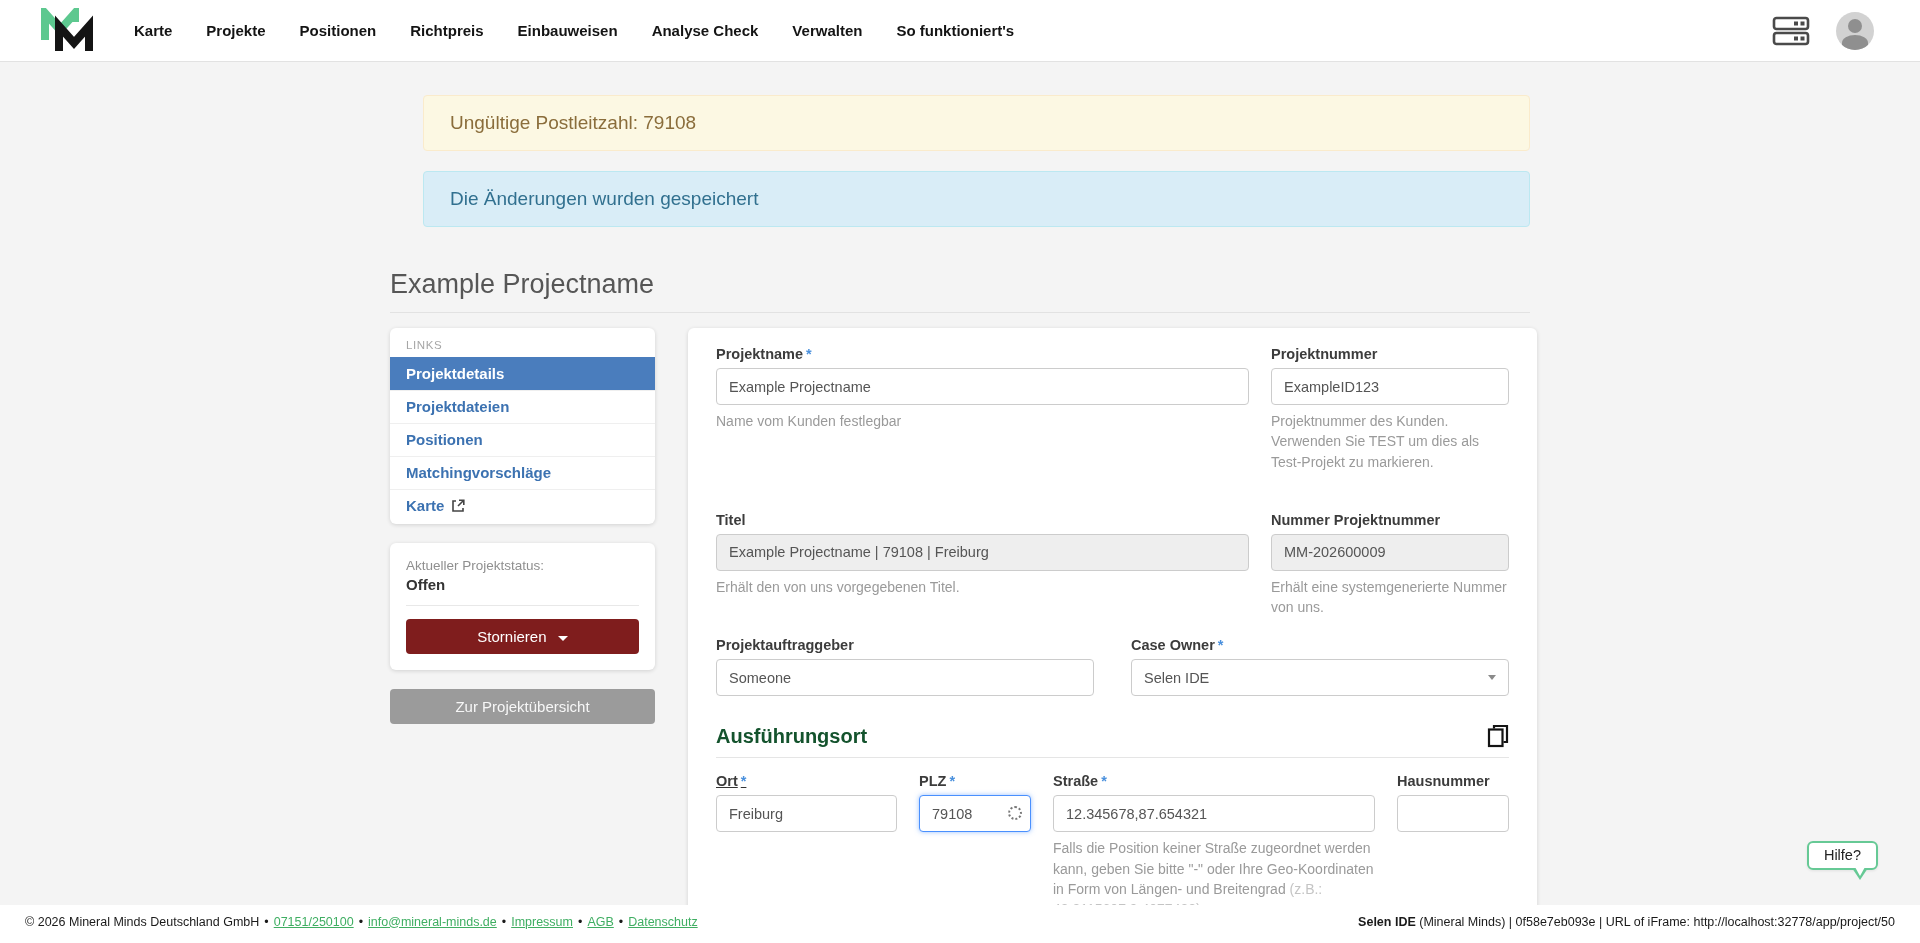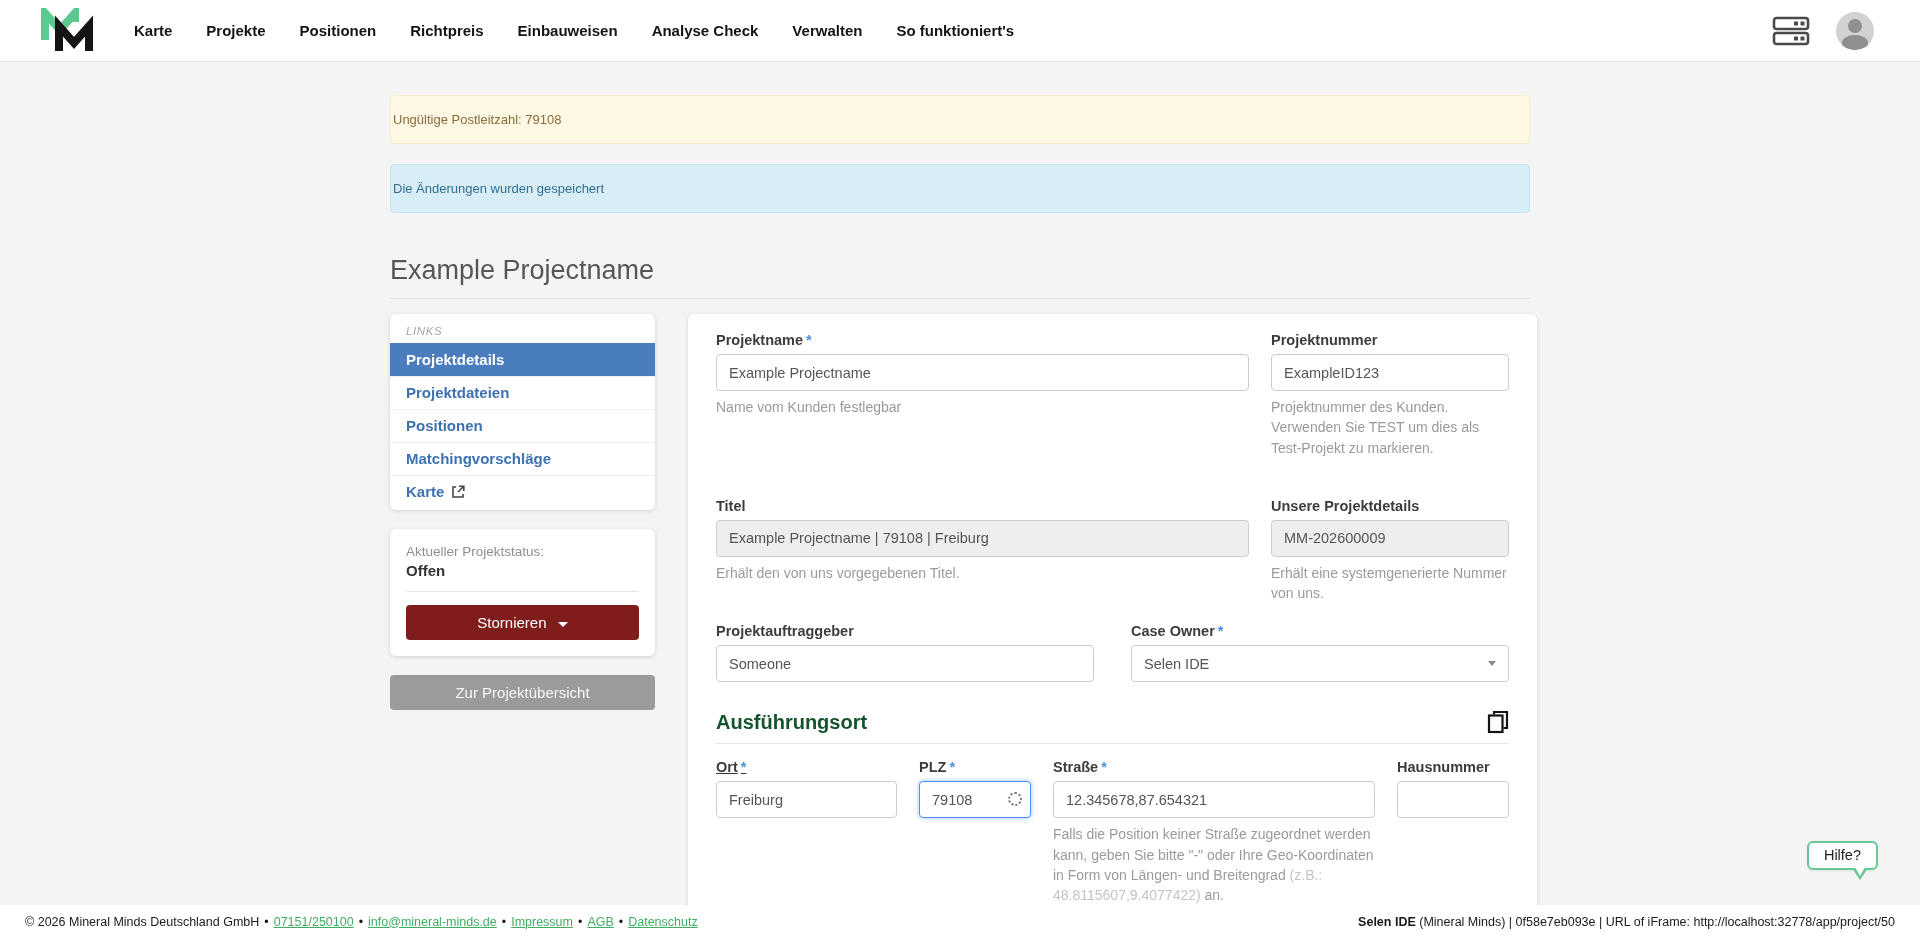--- a/index.html
+++ b/index.html
@@ -46,23 +46,24 @@
     position: absolute; left: 12px; top: 7px;
   }
   .avatar .body {
     width: 26px; height: 16px; border-radius: 50% 50% 0 0; background: #8f8f8f;
     position: absolute; left: 6px; top: 23px;
   }
   
   .container { width: 1140px; margin: 0 auto; padding-top: 33px; }
   .alert {
     border-radius: 4px;
-    padding: 16px 2px;
-    font-size: 13px;
+    padding: 16px 26px;
+    font-size: 19px;
     margin-bottom: 20px;
+    margin-left: 33px;
   }
   .alert-warning { background: #fcf8e3; border: 1px solid #faebcc; color: #8a6d3b; }
   .alert-info { background: #d9edf7; border: 1px solid #bce8f1; color: #31708f; }
   .page-title {
     margin-top: 42px;
     font-size: 27px;
     font-weight: 400;
     color: #565656;
   }
   .title-divider { border: none; border-top: 1px solid #e2e2e2; margin: 12px 0 0; }
@@ -73,21 +74,20 @@
     background: #fff;
     border-radius: 6px;
     box-shadow: 0 1px 4px rgba(0,0,0,.14);
   }
   .links-card { overflow: hidden; padding-bottom: 2px; }
   .links-header {
     padding: 11px 16px 6px;
     font-size: 11.5px;
     letter-spacing: .6px;
     color: #a6a6a6;
-    font-style: italic;
   }
   .link-item {
     display: flex; align-items: center; gap: 7px;
     padding: 7px 16px 8px;
     font-size: 15px;
     font-weight: 700;
     color: #3c72b1;
     border-top: 1px solid #efefef;
     cursor: pointer;
     text-decoration: none;
@@ -314,21 +314,21 @@
           </div>
         </div>
 
         <div class="form-row row-2">
           <div class="col-wide">
             <label class="field-label">Titel</label>
             <input class="text-input" type="text" disabled="" value="Example Projectname | 79108 | Freiburg" style="">
             <div class="help-text">Erhält den von uns vorgegebenen Titel.</div>
           </div>
           <div class="col-narrow">
-            <label class="field-label">Unsere Projektdetails</label>
+            <label class="field-label">Nummer Projektnummer</label>
             <input class="text-input" type="text" disabled="" value="MM-202600009" style="">
             <div class="help-text">Erhält eine systemgenerierte Nummer von uns.</div>
           </div>
         </div>
 
         <div class="form-row row-3">
           <div class="col-half">
             <label class="field-label">Projektauftraggeber</label>
             <input class="text-input" type="text" value="Someone" style="">
           </div>

